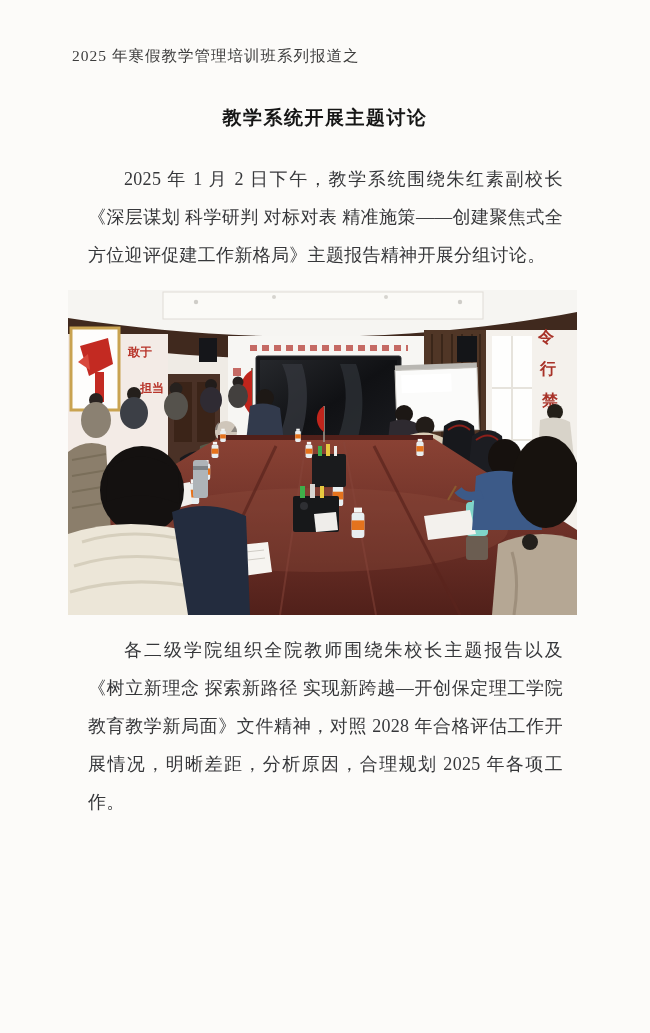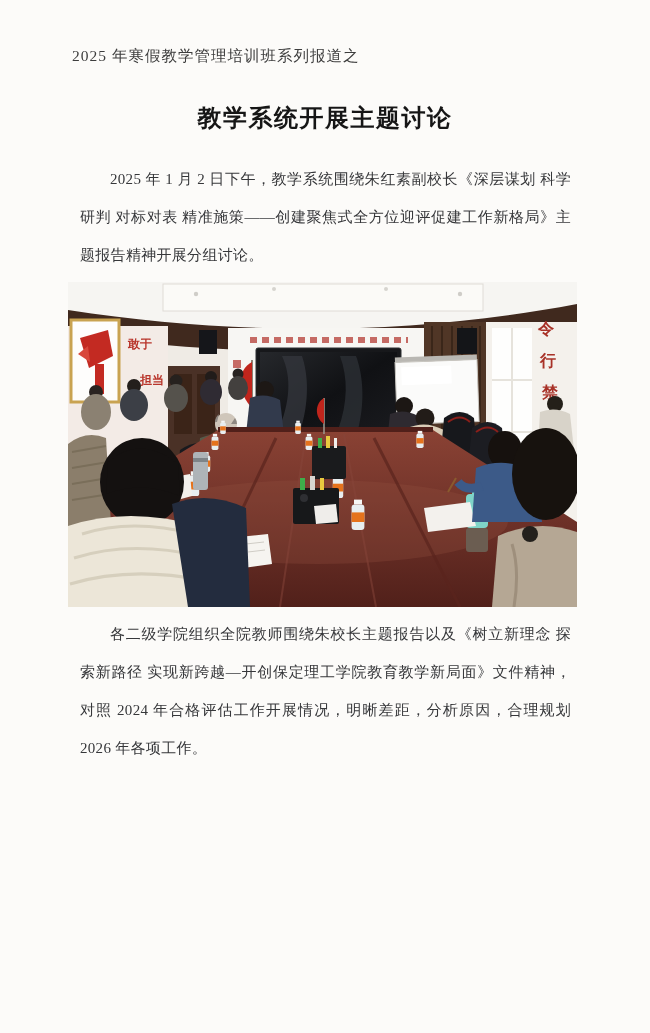--- a/index.html
+++ b/index.html
@@ -9,26 +9,26 @@
     font-family:"Liberation Serif","DejaVu Serif",serif;
     color:#36373a;
   }
   .page{width:650px;height:1033px;position:relative;}
   .kicker{
     padding:44px 72px 0 72px;
     font-size:15.5px;line-height:24px;color:#3d3d3d;letter-spacing:1px;
   }
   .title{
     margin:32px 0 16px 0;text-align:center;
-    font-size:24px;line-height:36px;font-weight:bold;color:#161616;
+    font-size:19px;line-height:36px;font-weight:bold;color:#161616;
     letter-spacing:1.5px;
   }
   .content p{
-    margin:8px;padding:0 71px 0 72px;
-    font-size:15px;line-height:38px;
+    margin:16px;padding:0 71px 0 72px;
+    font-size:18px;line-height:38px;
     text-align:justify;text-indent:2em;letter-spacing:.3px;
   }
   .content p.p1{margin-top:24px;}
   .content p.p2{margin-top:9px;}
   .photo-wrap{
     margin:8px 0 0 68px;width:509px;height:325px;
     display:block;background:#efebe5;
   }
   .photo-wrap svg{display:block;}
   .svg-cjk{font-family:"Liberation Serif","DejaVu Serif",serif;font-weight:bold;}
@@ -267,16 +267,16 @@
           <path d="M4,170 L38,164 M4,186 L40,180 M4,202 L40,196 M4,218 L42,212" stroke="#6f644f" stroke-width="2" opacity="0.6"></path>
           <ellipse cx="74" cy="200" rx="42" ry="44" fill="#141110"></ellipse>
           <path d="M40,180 Q72,152 110,182 L112,214 Q74,198 38,212 Z" fill="#141110"></path>
           <path d="M0,244 Q60,224 132,244 L134,325 L0,325 Z" fill="#ece6d8"></path>
           <path d="M14,252 Q64,236 126,252 M6,276 Q62,258 132,274 M2,302 Q62,284 134,298" stroke="#d6cfbd" stroke-width="3" fill="none"></path>
           <path d="M104,222 Q140,208 178,226 L182,325 L120,325 Z" fill="#232c3e"></path>
         </g>
       </svg>
     </div>
 
-    <p>各二级学院组织全院教师围绕朱校长主题报告以及《树立新理念 探索新路径 实现新跨越—开创保定理工学院教育教学新局面》文件精神，对照 2024 年合格评估工作开展情况，明晰差距，分析原因，合理规划 2026 年各项工作。</p>
+    <p>各二级学院组织全院教师围绕朱校长主题报告以及《树立新理念 探索新路径 实现新跨越—开创保定理工学院教育教学新局面》文件精神，对照 2028 年合格评估工作开展情况，明晰差距，分析原因，合理规划 2025 年各项工作。</p>
   </div>
 
 </div>
 
 </body></html>

